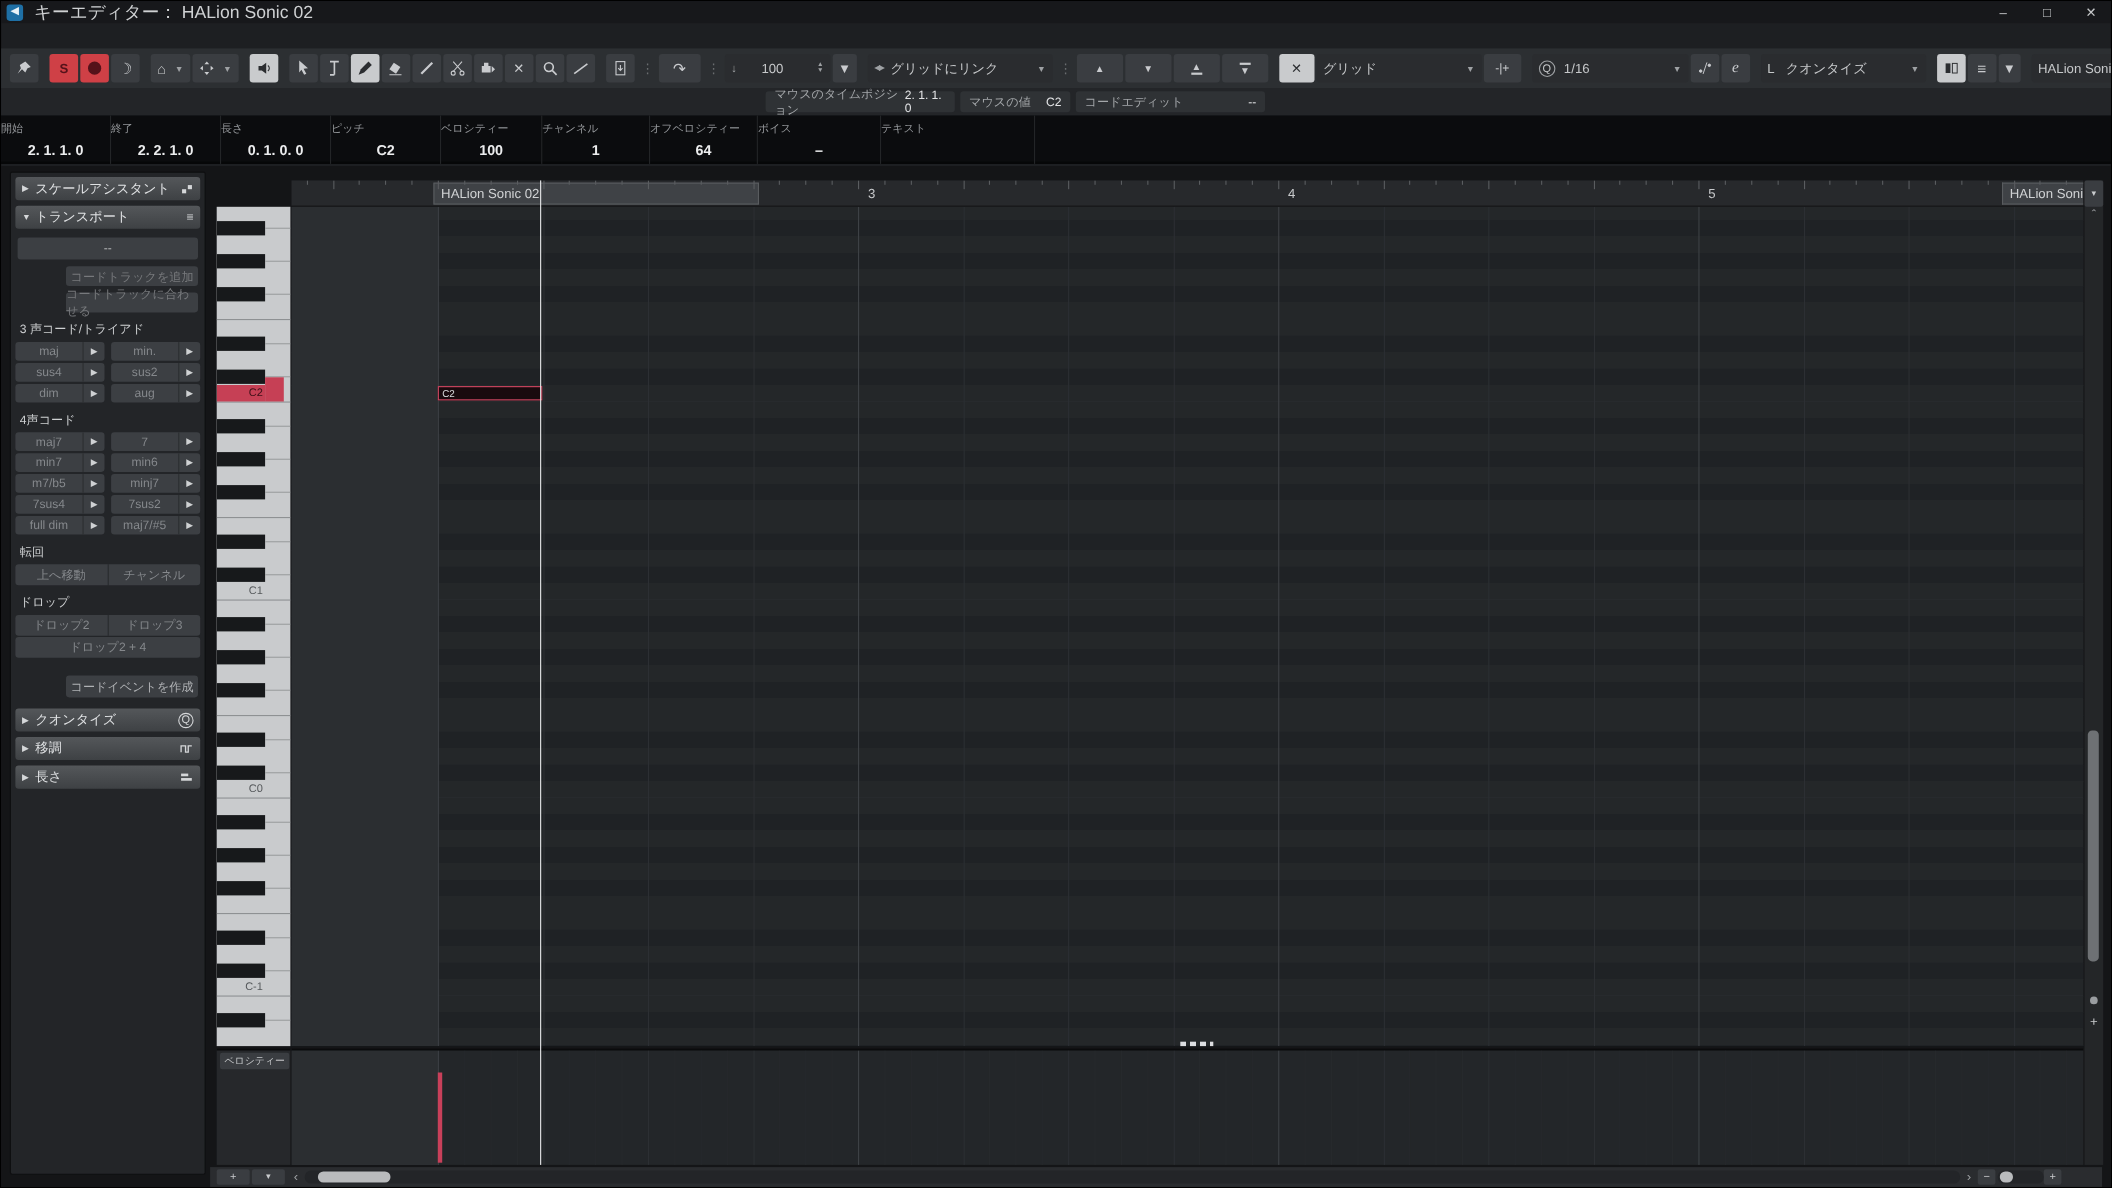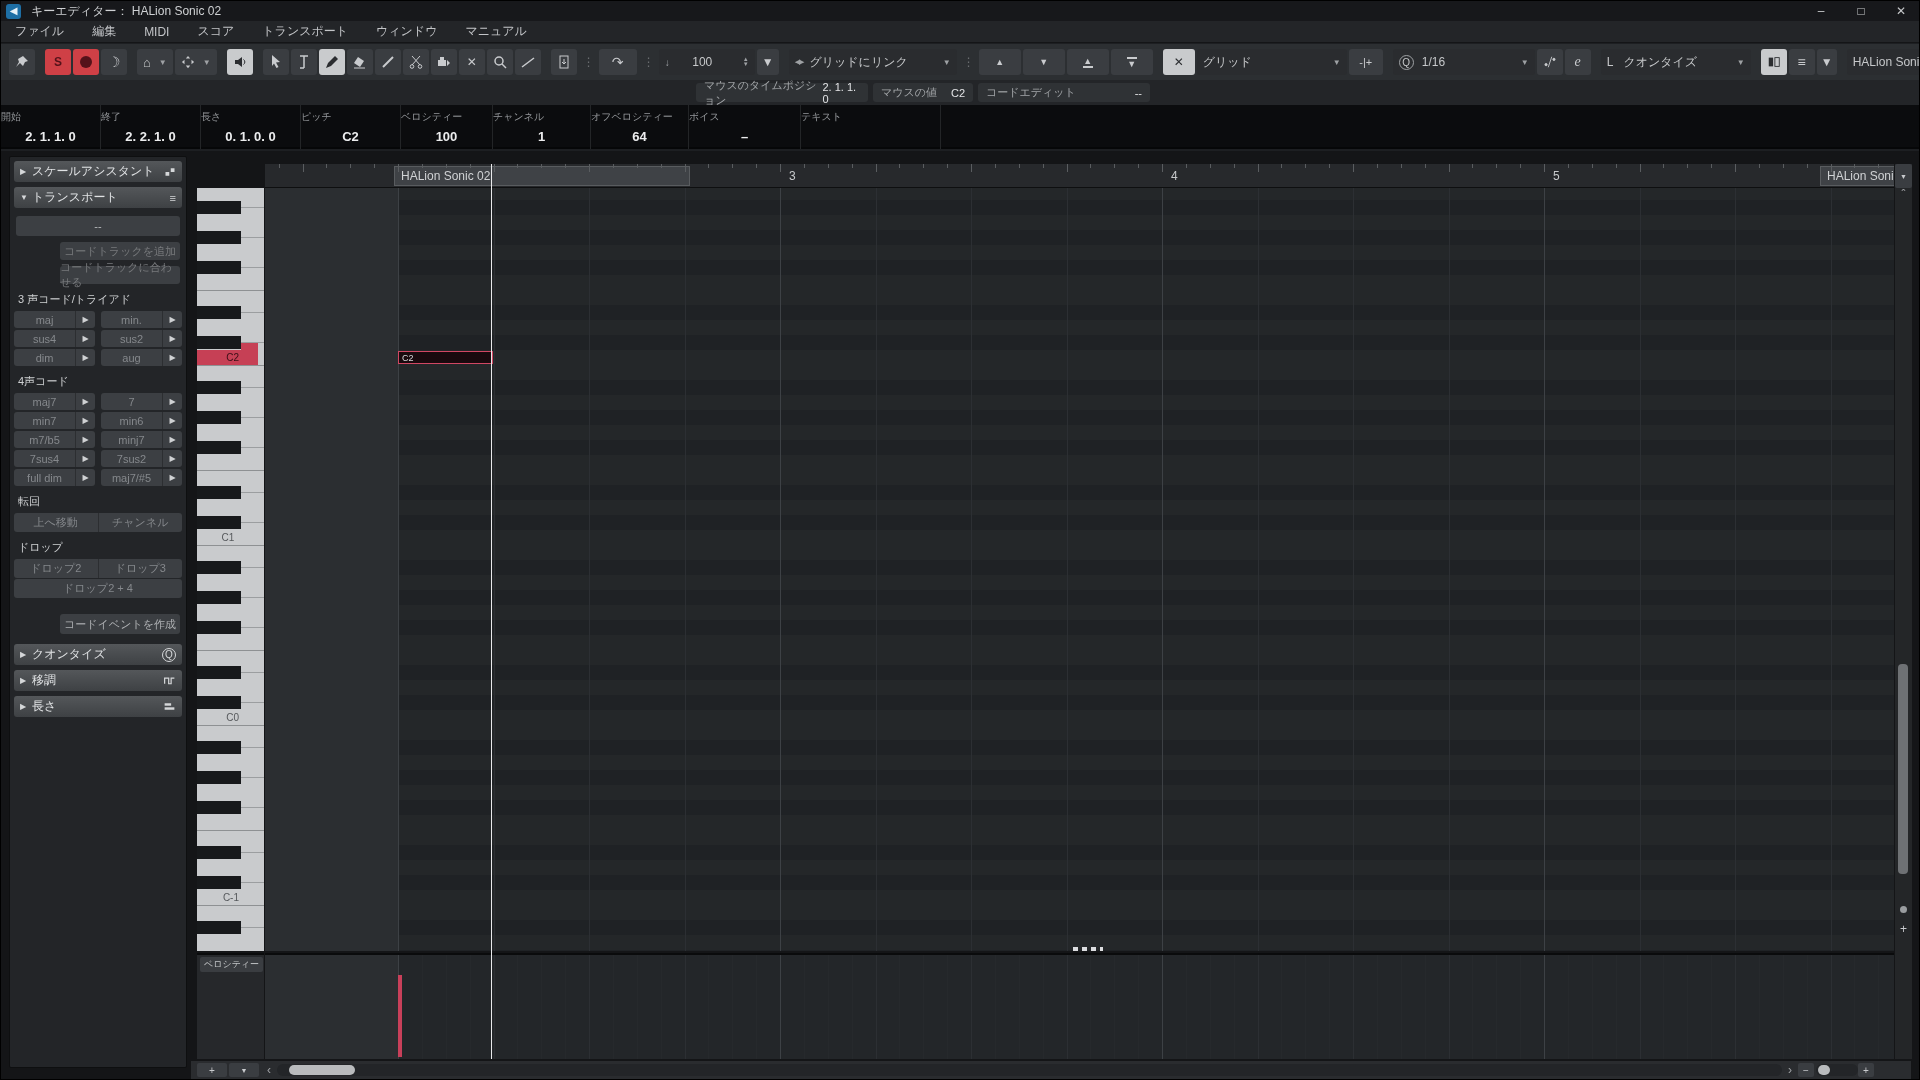--- a/index.html
+++ b/index.html
@@ -4,21 +4,21 @@
 <style>
   * { margin:0; padding:0; box-sizing:border-box; }
   html,body { background:#000; }
   body { font-family:"Liberation Sans","DejaVu Sans",sans-serif; }
   .app { position:relative; width:1920px; height:1080px; background:#1d1f22; overflow:hidden; border:1px solid #000; }
 
   
   .titlebar { position:absolute; left:0; top:0; width:1920px; height:20px; background:#17181b; display:flex; align-items:center; }
   .logo { width:15px; height:15px; margin-left:5px; border-radius:3px; background:#1e6fa5; display:flex; align-items:center; justify-content:center; }
   .logo span { color:#e8f2f8; font-size:10px; line-height:10px; }
-  .titletext { color:#cfd1d3; font-size:12px; margin-left:10px; }
+  .titletext { color:#cfd1d3; font-size:16px; margin-left:10px; }
   .winctl { position:absolute; top:0; height:20px; width:40px; display:flex; align-items:center; justify-content:center; color:#c6c8ca; font-size:12px; }
 
   
   .menubar { position:absolute; left:0; top:20px; width:1920px; height:22px; background:#232528; display:flex; align-items:center; border-bottom:1px solid #141517; }
   .menu-item { color:#c3c5c8; font-size:12px; padding:0 14px; height:22px; display:flex; align-items:center; }
 
   
   .toolbar { position:absolute; left:0; top:43px; width:1920px; height:36px; background:#2c2f32; display:flex; align-items:center; padding:0 8px; }
   .tbtn { height:26px; min-width:26px; background:#3a3d41; border-radius:3px; display:flex; align-items:center; justify-content:center; color:#c9cbce; font-size:12px; margin-right:2px; flex:none; }
   .tbtn.red { background:#cf4046; color:#55121a; }
@@ -100,29 +100,20 @@
         <span>–</span>
       </div>
     <div class="winctl" style="right:40px;">
         <span>□</span>
       </div>
     <div class="winctl" style="right:0;">
         <span>✕</span>
       </div>
   </div>
 
-  <div class="menubar" id="menubar">
-      <div class="menu-item">ファイル</div>
-      <div class="menu-item">編集</div>
-      <div class="menu-item">MIDI</div>
-      <div class="menu-item">スコア</div>
-      <div class="menu-item">トランスポート</div>
-      <div class="menu-item">ウィンドウ</div>
-      <div class="menu-item">マニュアル</div>
-    </div>
 
   <div class="toolbar">
     <div class="tbtn">
       <svg width="16" height="16" viewBox="0 0 16 16">
           <path d="M9 2l5 5-3 1-2 4-3-3-4 4 3-5-1-3z" fill="currentColor"></path>
         </svg>
     </div>
     <div class="tbtn red gap8">
         <span style="font-weight:bold;">S</span>
       </div>
@@ -634,21 +625,21 @@
         <div style="position:absolute;left:44px;top:259px;width:23px;height:1px;background:#9b9ea0;"></div>
         <div style="position:absolute;left:0;top:282px;width:67px;height:1px;background:#8e9193;"></div>
         <div style="position:absolute;left:0;top:267px;width:44px;height:15px;"></div>
         <div style="position:absolute;left:0;top:282px;width:44px;height:15px;"></div>
         <div style="position:absolute;left:0;top:298px;width:44px;height:13px;background:#17191b;"></div>
         <div style="position:absolute;left:44px;top:304px;width:23px;height:1px;background:#9b9ea0;"></div>
         <div style="position:absolute;left:0;top:312px;width:44px;height:15px;"></div>
         <div style="position:absolute;left:0;top:328px;width:44px;height:13px;background:#17191b;"></div>
         <div style="position:absolute;left:44px;top:334px;width:23px;height:1px;background:#9b9ea0;"></div>
         <div style="position:absolute;left:0;top:357px;width:67px;height:1px;background:#8e9193;"></div>
-        <div style="position:absolute;left:0;top:344px;width:42px;text-align:center;font-size:10px;color:#55585b;margin-left:10px;">C1</div>
+        <div style="position:absolute;left:0;top:344px;width:42px;text-align:right;font-size:10px;color:#55585b;">C1</div>
         <div style="position:absolute;left:0;top:357px;width:44px;height:15px;"></div>
         <div style="position:absolute;left:0;top:373px;width:44px;height:13px;background:#17191b;"></div>
         <div style="position:absolute;left:44px;top:379px;width:23px;height:1px;background:#9b9ea0;"></div>
         <div style="position:absolute;left:0;top:387px;width:44px;height:15px;"></div>
         <div style="position:absolute;left:0;top:403px;width:44px;height:13px;background:#17191b;"></div>
         <div style="position:absolute;left:44px;top:409px;width:23px;height:1px;background:#9b9ea0;"></div>
         <div style="position:absolute;left:0;top:417px;width:44px;height:15px;"></div>
         <div style="position:absolute;left:0;top:433px;width:44px;height:13px;background:#17191b;"></div>
         <div style="position:absolute;left:44px;top:439px;width:23px;height:1px;background:#9b9ea0;"></div>
         <div style="position:absolute;left:0;top:462px;width:67px;height:1px;background:#8e9193;"></div>

